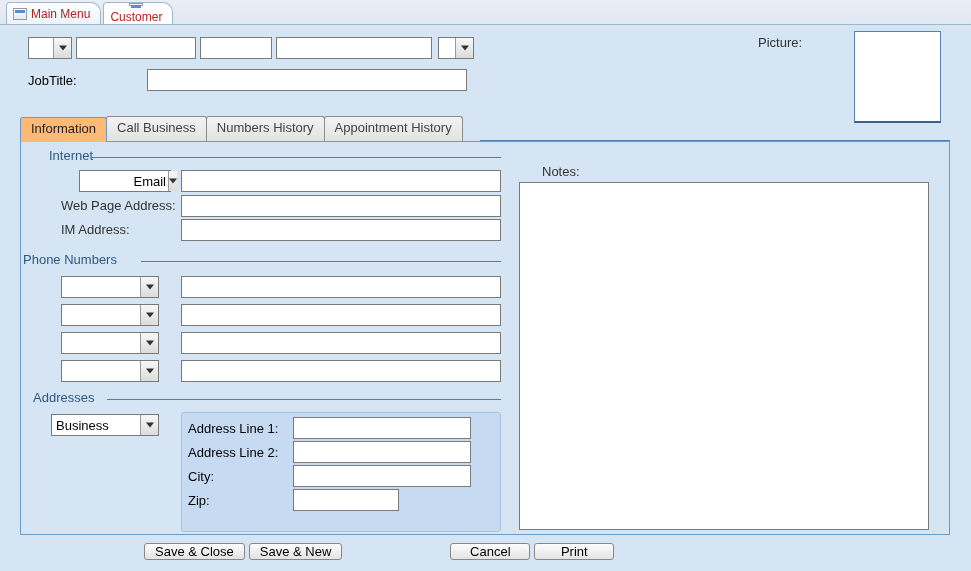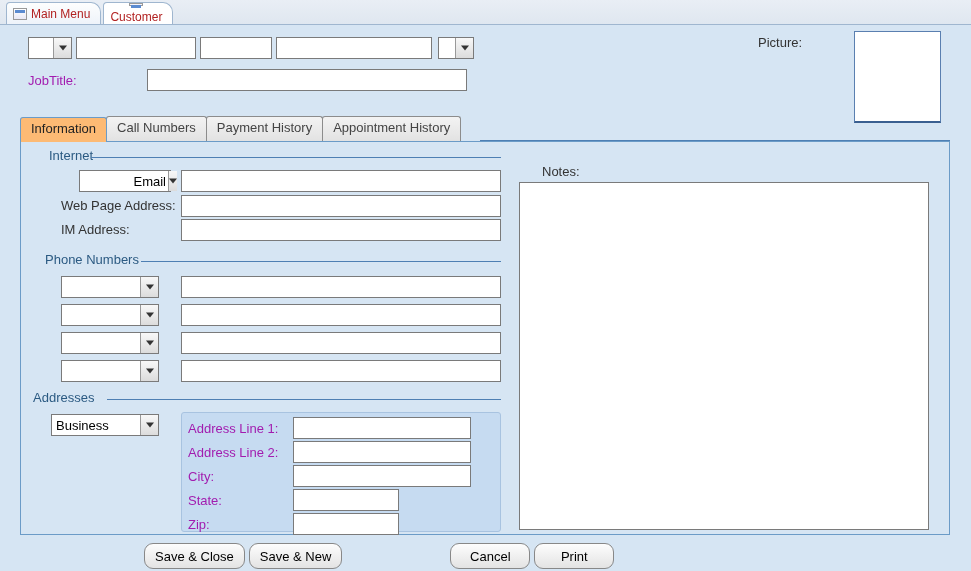--- a/index.html
+++ b/index.html
@@ -79,21 +79,21 @@
     width:18px; display:flex; align-items:center; justify-content:center;
     background:linear-gradient(#f8f8f8,#dcdcdc);
     border-left:1px solid #999;
     cursor:pointer;
   }
   .arrow svg, .arrow-btn svg { width:8px; height:6px; }
   .txt {
     border:1px solid #7a7a7a; background:#fff; height:22px;
     font-size:13px; padding:0 4px; outline:none;
   }
-  .lbl { font-size:13px; color:#a21caf; }
+  .lbl { font-size:13px; color:#000000; }
   .jobtitle-row {
     position:absolute; left:28px; top:44px; display:flex; align-items:center; gap:8px;
   }
   .picture-lbl { position:absolute; left:758px; top:10px; font-size:13px; }
   .picture-box {
     position:absolute; left:854px; top:6px; width:87px; height:92px;
     background:#fff; border:1px solid #5a7fb0; border-bottom:2px solid #3a5f90;
   }
   .tabctrl {
     position:absolute; left:20px; top:90px; width:930px; height:420px;
@@ -139,23 +139,23 @@
   .addr-row .lbl { width:105px; }
   .notes-box {
     position:absolute; left:498px; top:40px; width:410px; height:348px;
     background:#fff; border:1px solid #7a7a7a;
   }
   .buttons {
     position:absolute; left:144px; top:518px;
     display:flex; gap:4px; align-items:center;
   }
   .btn {
-    height:26px; min-width:80px; padding:0 10px;
+    height:17px; min-width:80px; padding:0 10px;
     background:linear-gradient(#fdfdfd,#e3e3e3);
-    border:1px solid #888; border-radius:9px;
+    border:1px solid #888; border-radius:3px;
     font-size:13px; cursor:pointer;
     display:inline-flex; align-items:center; justify-content:center;
   }
 </style>
 </head>
 <body>
 
 <div class="doc-tabs">
   <div class="doc-tab">
     <span class="form-icon"></span>
@@ -195,22 +195,22 @@
     <span class="lbl">JobTitle:</span>
     <input class="txt" style="width: 320px; margin-left: 62px;">
   </div>
 
   <div class="picture-lbl">Picture:</div>
   <div class="picture-box"></div>
 
   <div class="tabctrl">
     <div class="tabstrip">
       <div class="tab active">Information</div>
-      <div class="tab">Call Numbers</div>
-      <div class="tab">Payment History</div>
+      <div class="tab">Call Business</div>
+      <div class="tab">Numbers History</div>
       <div class="tab">Appointment History</div>
       <div class="tabstrip-right-line"></div>
     </div>
     <div class="tabpage">
 
       <div class="group-label" style="left:28px; top:6px;">Internet</div>
       <div class="rule" style="left:70px; top:15px; width:410px;"></div>
 
       <div style="position:absolute; left:58px; top:28px; display:flex; align-items:center;">
         <div class="combo" style="width:92px;">
@@ -223,21 +223,21 @@
         </div>
       </div>
       <input class="txt" style="position: absolute; left: 160px; top: 28px; width: 320px;">
 
       <div class="field-lbl" style="position:absolute; left:40px; top:56px;">Web Page Address:</div>
       <input class="txt" style="position: absolute; left: 160px; top: 53px; width: 320px;">
 
       <div class="field-lbl" style="position:absolute; left:40px; top:80px;">IM Address:</div>
       <input class="txt" style="position: absolute; left: 160px; top: 77px; width: 320px;">
 
-      <div class="group-label" style="left:24px; top:110px;">Phone Numbers</div>
+      <div class="group-label" style="left:2px; top:110px;">Phone Numbers</div>
       <div class="rule" style="left:120px; top:119px; width:360px;"></div>
 
       <div style="position:absolute; left:40px; top:134px;" class="combo">
         <input style="width: 78px;">
         <div class="arrow">
             <svg viewBox="0 0 10 6">
               <path d="M0 0 L10 0 L5 6 Z" fill="#333"></path>
             </svg>
           </div>
       </div>
@@ -290,24 +290,20 @@
           <span class="lbl">Address Line 1:</span>
           <input class="txt" style="width: 178px;">
         </div>
         <div class="addr-row">
           <span class="lbl">Address Line 2:</span>
           <input class="txt" style="width: 178px;">
         </div>
         <div class="addr-row">
           <span class="lbl">City:</span>
           <input class="txt" style="width: 178px;">
-        </div>
-        <div class="addr-row">
-          <span class="lbl">State:</span>
-          <input class="txt" style="width: 106px;">
         </div>
         <div class="addr-row">
           <span class="lbl">Zip:</span>
           <input class="txt" style="width: 106px;">
         </div>
       </div>
 
       <div class="field-lbl" style="position:absolute; left:521px; top:22px;">Notes:</div>
       <textarea class="notes-box" style="resize: none; font-family: inherit; font-size: 13px; padding: 4px;"></textarea>
 

